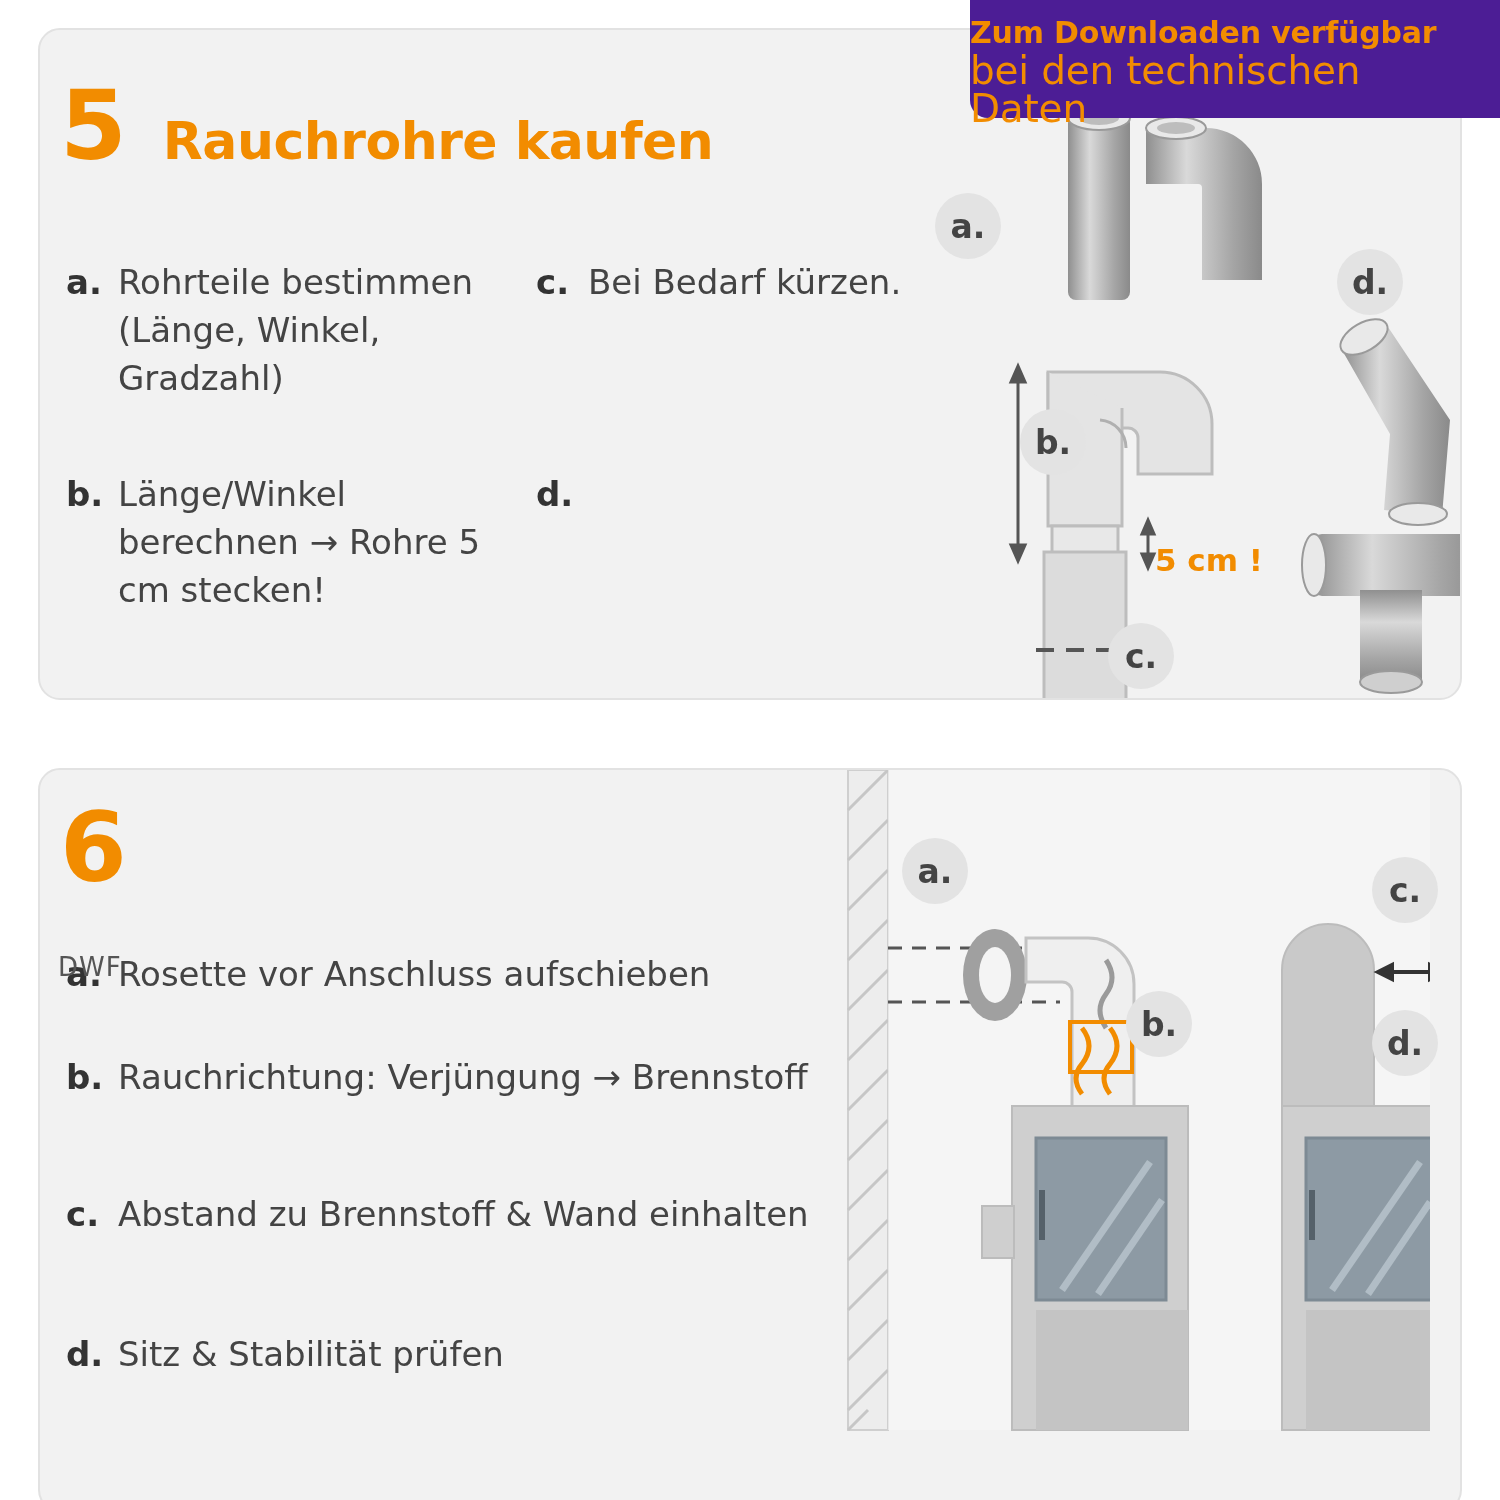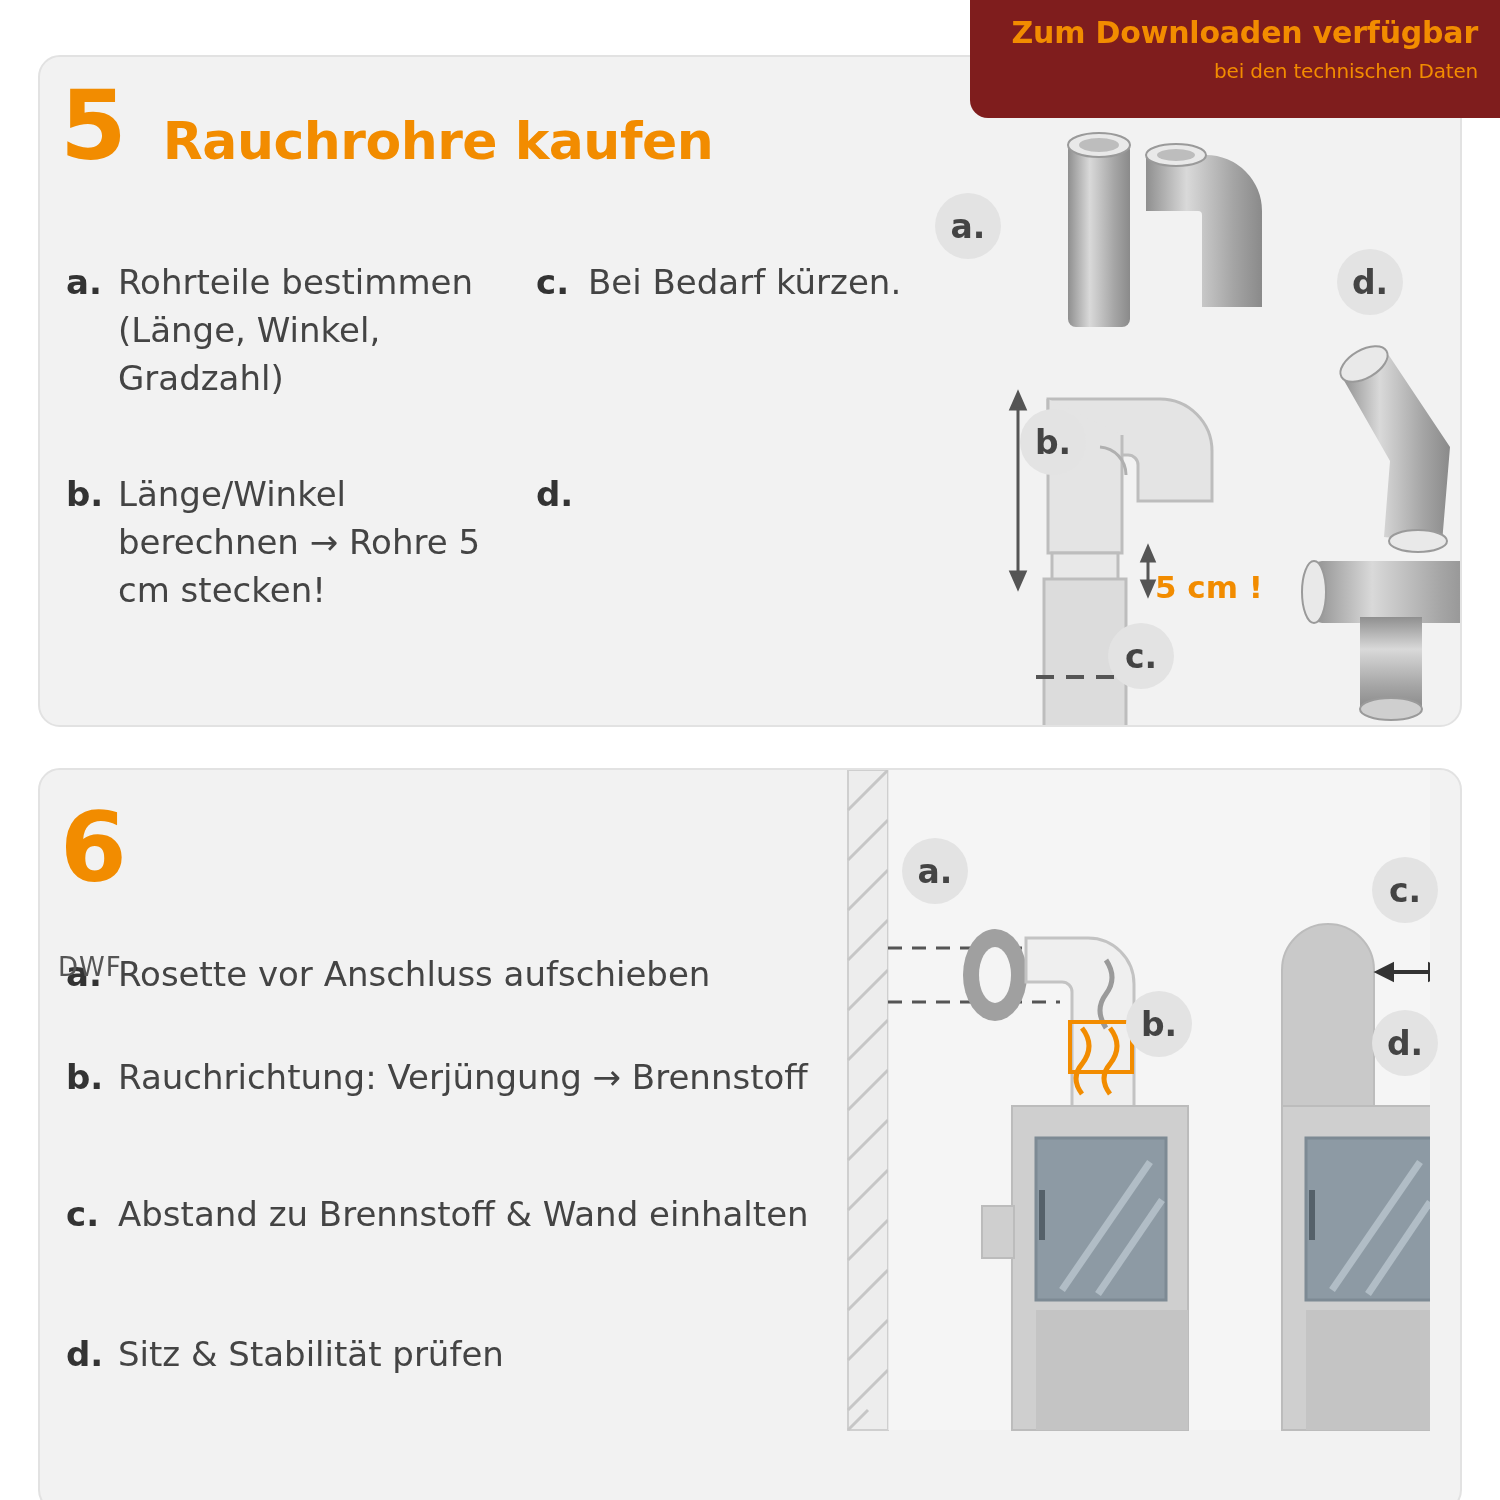--- a/index.html
+++ b/index.html
@@ -14,45 +14,45 @@
 
   
   .card{
     position:absolute;
     background:#f2f2f2;
     border:2px solid #e2e2e2;
     border-radius:22px;
     box-sizing:border-box;
     overflow:hidden;
   }
-  #card-5{left:38px;top:55px;width:1424px;height:672px;}
+  #card-5{left:38px;top:28px;width:1424px;height:672px;}
   #card-6{left:38px;top:768px;width:1424px;height:744px;}
 
   
   .badge{
     position:absolute;
     right:0;top:0;
     width:530px;height:118px;
-    background:#7f1d1d;
+    background:#4c1d95;
     border-bottom-left-radius:18px;
     box-sizing:border-box;
     padding:14px 22px 0 0;
-    text-align:right;
+    text-align:left;
     z-index:6;
   }
   .badge .l1{
     color:#f28c00;
     font-weight:bold;
     font-size:30px;
     letter-spacing:-0.2px;
     line-height:38px;
   }
   .badge .l2{
     color:#f28c00;
-    font-size:20px;
+    font-size:39px;
     line-height:38px;
     letter-spacing:-0.2px;
   }
 
   
   .head{position:absolute;display:flex;align-items:baseline;}
   .head .num{
     color:#f28c00;
     font-size:96px;
     font-weight:bold;

